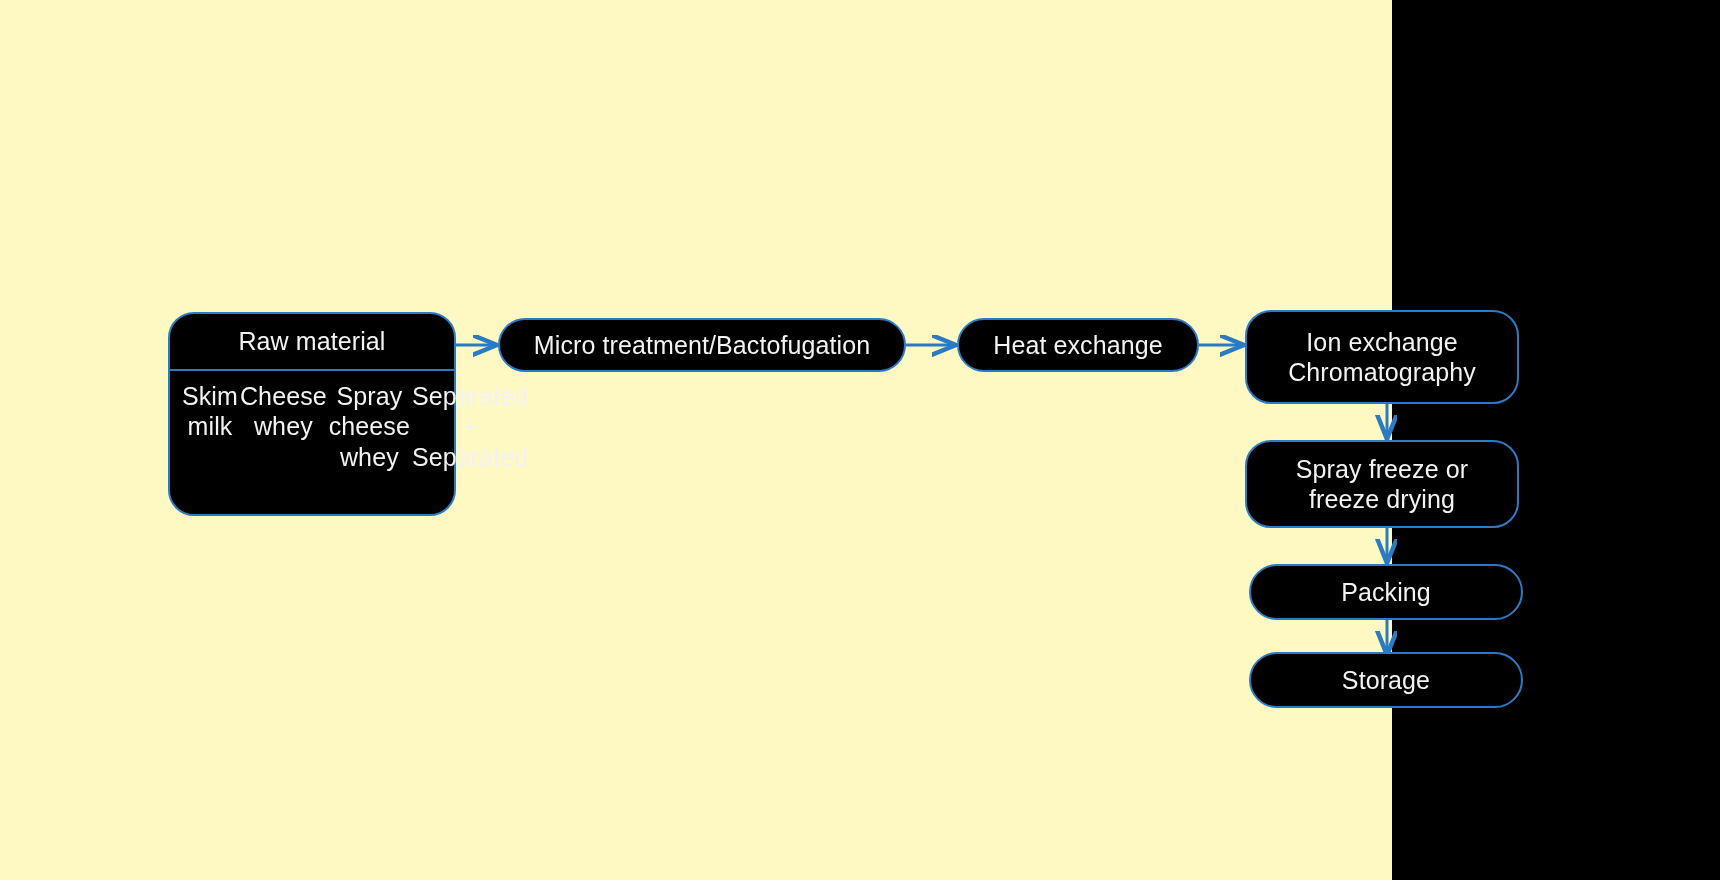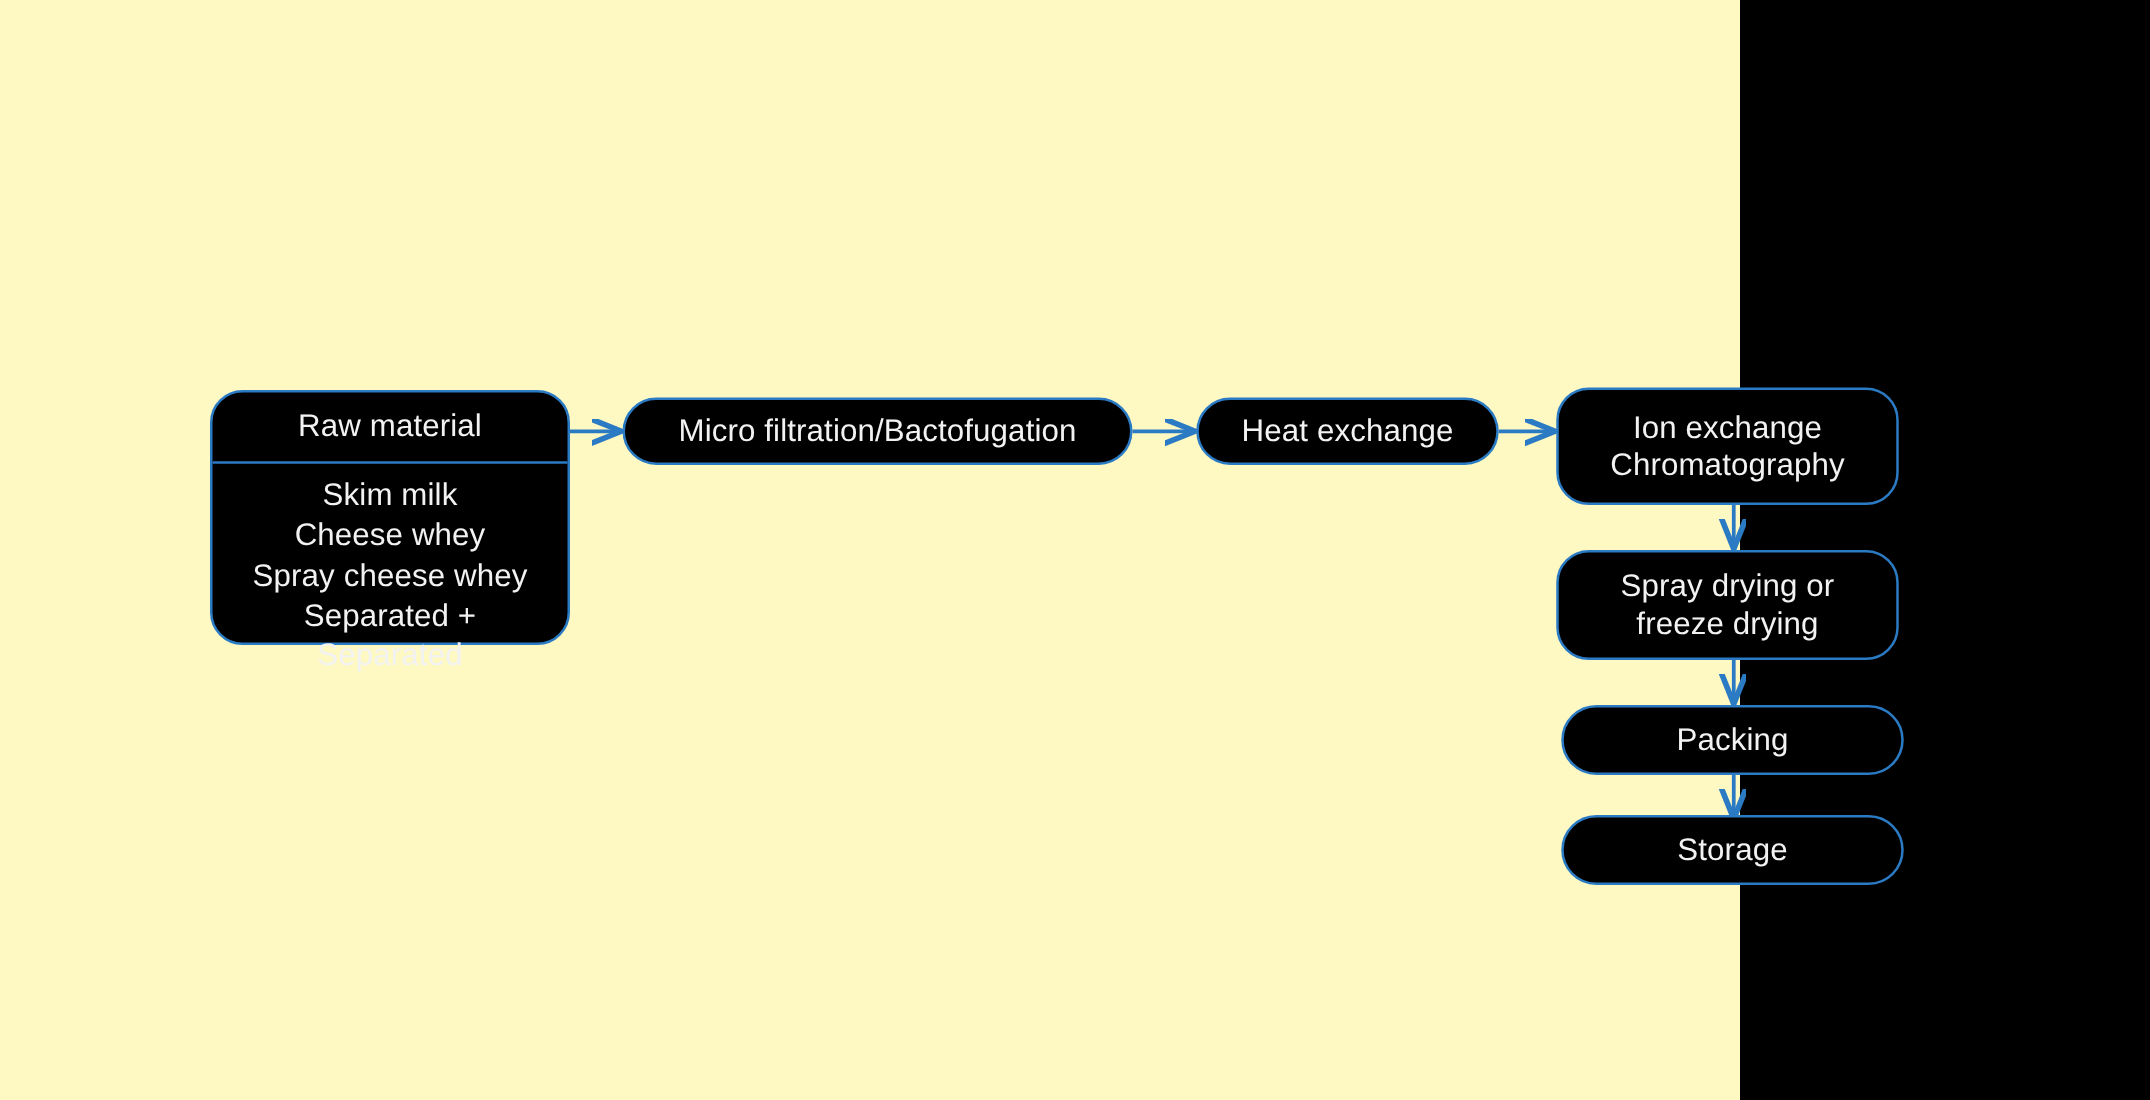--- a/index.html
+++ b/index.html
@@ -53,21 +53,21 @@
     justify-content: flex-start;
   }
   #node-raw-material .rm-header {
     padding: 12px 14px 12px;
     border-bottom: 2.5px solid #2b7ac4;
     font-size: 25px;
   }
   #node-raw-material .rm-body {
     padding: 10px 12px 14px;
     display: flex;
-    flex-direction: column;
+    flex-direction: row;
     gap: 2px;
   }
   #node-raw-material .rm-item {
     font-size: 25px;
     line-height: 1.22;
   }
   .node .line { display: block; }
 </style>
 </head>
 <body>
@@ -101,34 +101,34 @@
     <div class="rm-header">Raw material</div>
     <div class="rm-body">
       <div class="rm-item">Skim milk</div>
       <div class="rm-item">Cheese whey</div>
       <div class="rm-item">Spray cheese whey</div>
       <div class="rm-item">Separated + Separated</div>
     </div>
   </div>
 
   <div class="node pill" style="left:498px; top:318px; width:408px; height:54px;">
-    <span class="line">Micro filtration/Bactofugation</span>
+    <span class="line">Micro treatment/Bactofugation</span>
   </div>
 
   <div class="node pill" style="left:957px; top:318px; width:242px; height:54px;">
     <span class="line">Heat exchange</span>
   </div>
 
   <div class="node round" style="left:1245px; top:310px; width:274px; height:94px;">
     <span class="line">Ion exchange</span>
     <span class="line">Chromatography</span>
   </div>
 
   <div class="node round" style="left:1245px; top:440px; width:274px; height:88px;">
-    <span class="line">Spray drying or</span>
+    <span class="line">Spray freeze or</span>
     <span class="line">freeze drying</span>
   </div>
 
   <div class="node pill" style="left:1249px; top:652px; width:274px; height:56px;">
     <span class="line">Storage</span>
   </div>
 
   <div class="node pill" style="left:1249px; top:564px; width:274px; height:56px;">
     <span class="line">Packing</span>
   </div>

